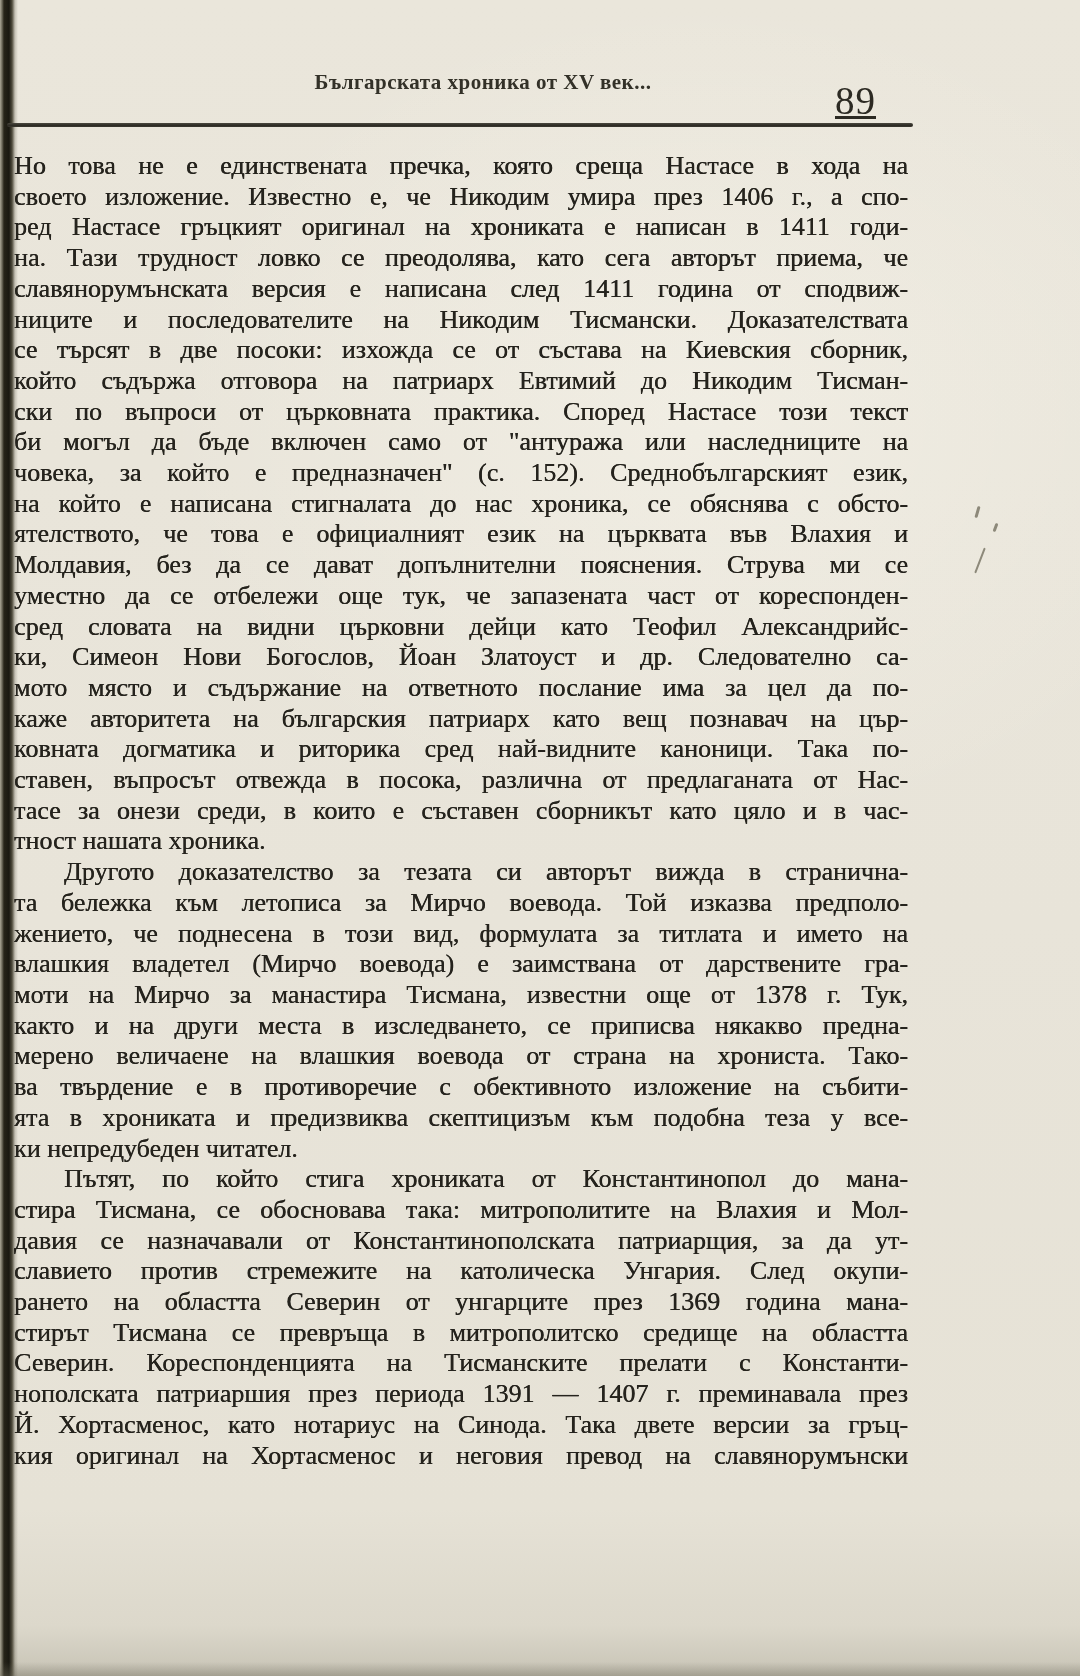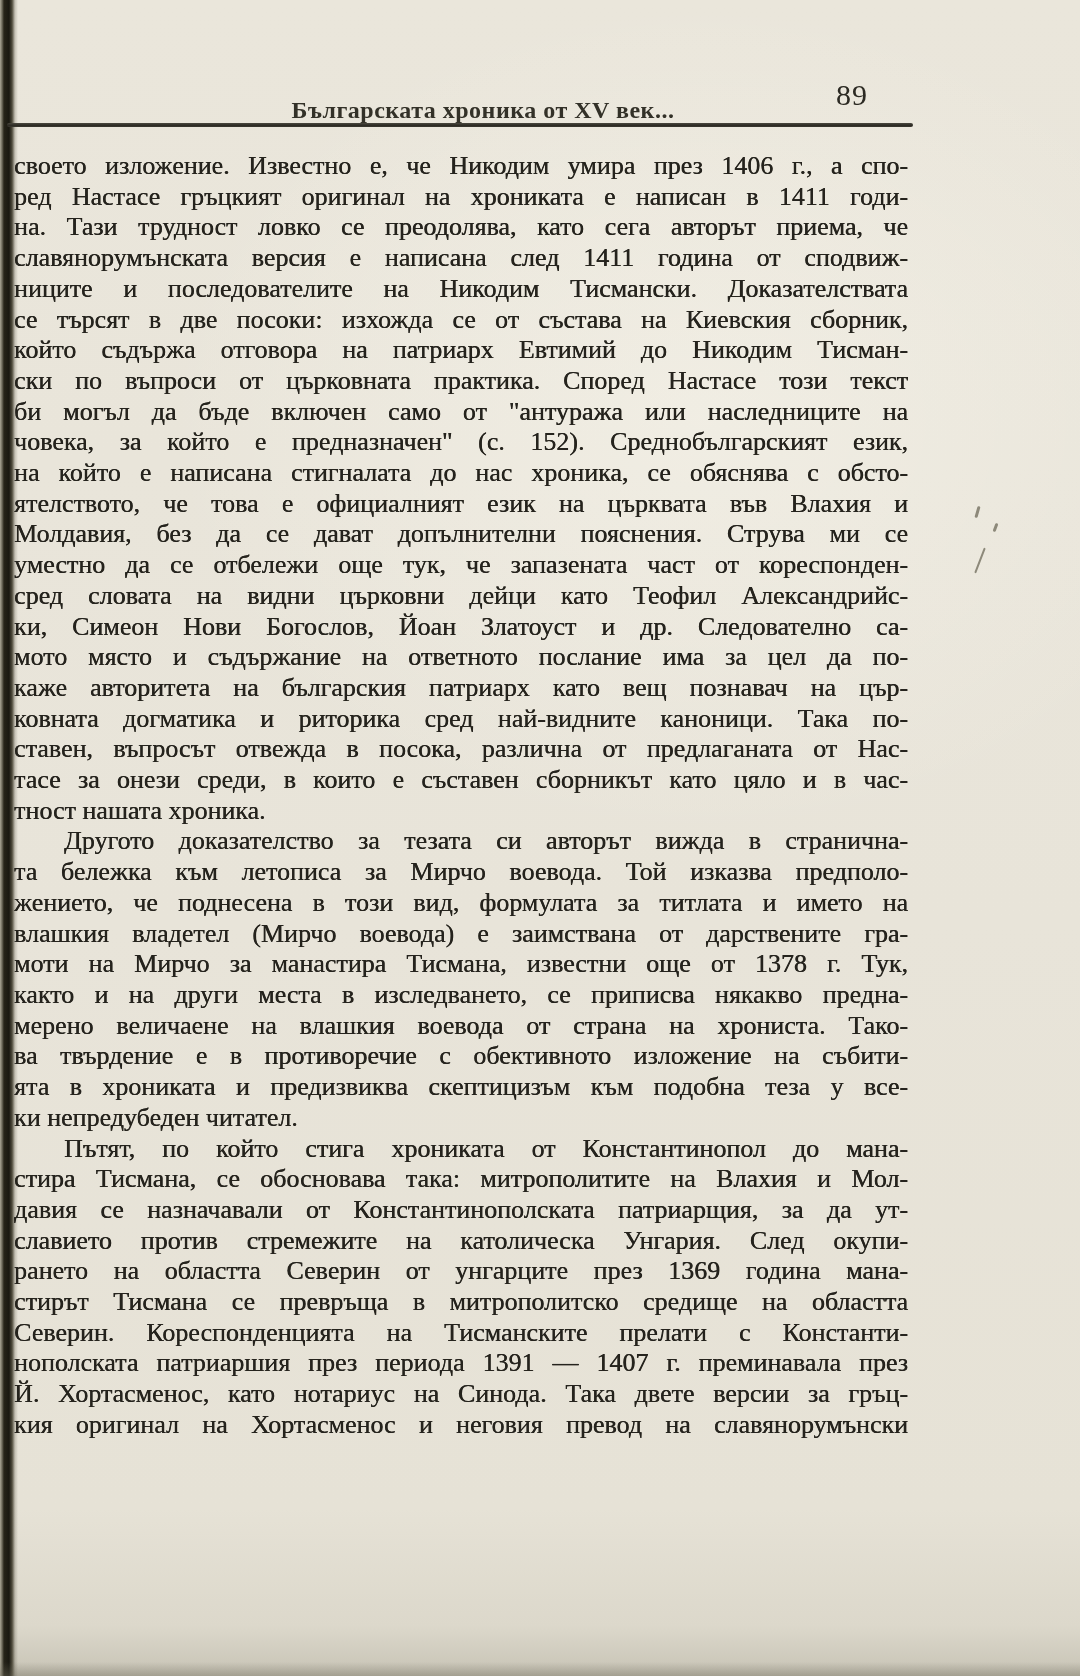--- a/index.html
+++ b/index.html
@@ -16,29 +16,29 @@
   
   .binding {
     position: absolute; left: 0; top: 0; width: 18px; height: 100%;
     background: linear-gradient(90deg,
       #aca898 0px, #6f6c5d 2px, #262419 4px, #191811 9px,
       #4e4a3b 12px, rgba(90,86,70,0.25) 15px, rgba(90,86,70,0) 18px);
   }
   .content { position: absolute; left: 14px; top: 0; width: 894px; }
 
   .running-title {
-    position: absolute; top: 97px; left: calc(50% + 22px);
+    position: absolute; top: 70px; left: calc(50% + 22px);
     transform: translateX(-50%);
     white-space: nowrap;
-    font-weight: bold; font-size: 24px; letter-spacing: 0.5px;
+    font-weight: bold; font-size: 21px; letter-spacing: 0.5px;
     color: #333128;
   }
   .page-number {
-    position: absolute; top: 78px; right: 40px;
-    font-size: 30px; color: #2c2a23; letter-spacing: 1px;
+    position: absolute; top: 78px; right: 32px;
+    font-size: 39px; color: #2c2a23; letter-spacing: 1px; text-decoration: underline;
   }
   .rule {
     position: absolute; top: 123px; left: -7px; width: 906px; height: 4px;
     background: linear-gradient(180deg, #4a483f 0%, #2d2b24 60%, #3b3930 100%);
     border-radius: 2px;
   }
 
   .body-text {
     position: absolute; top: 151px; left: 0; width: 894px;
     font-size: 26px; line-height: 30.7px; color: #25231d;
@@ -65,20 +65,21 @@
 <div class="page">
   <div class="binding"></div>
 
   <div class="content">
     <span class="running-title">Българската хроника от XV век...</span>
     <span class="page-number">89</span>
     <div class="rule"></div>
 
     <div class="body-text">
         <div class="paragraph">
+          <div class="line">Но това не е единствената пречка, която среща Настасе в хода на</div>
           <div class="line">своето изложение. Известно е, че Никодим умира през 1406 г., а спо-</div>
           <div class="line">ред Настасе гръцкият оригинал на хрониката е написан в 1411 годи-</div>
           <div class="line">на. Тази трудност ловко се преодолява, като сега авторът приема, че</div>
           <div class="line">славянорумънската версия е написана след 1411 година от сподвиж-</div>
           <div class="line">ниците и последователите на Никодим Тисмански. Доказателствата</div>
           <div class="line">се търсят в две посоки: изхожда се от състава на Киевския сборник,</div>
           <div class="line">който съдържа отговора на патриарх Евтимий до Никодим Тисман-</div>
           <div class="line">ски по въпроси от църковната практика. Според Настасе този текст</div>
           <div class="line">би могъл да бъде включен само от "антуража или наследниците на</div>
           <div class="line">човека, за който е предназначен" (с. 152). Среднобългарският език,</div>

